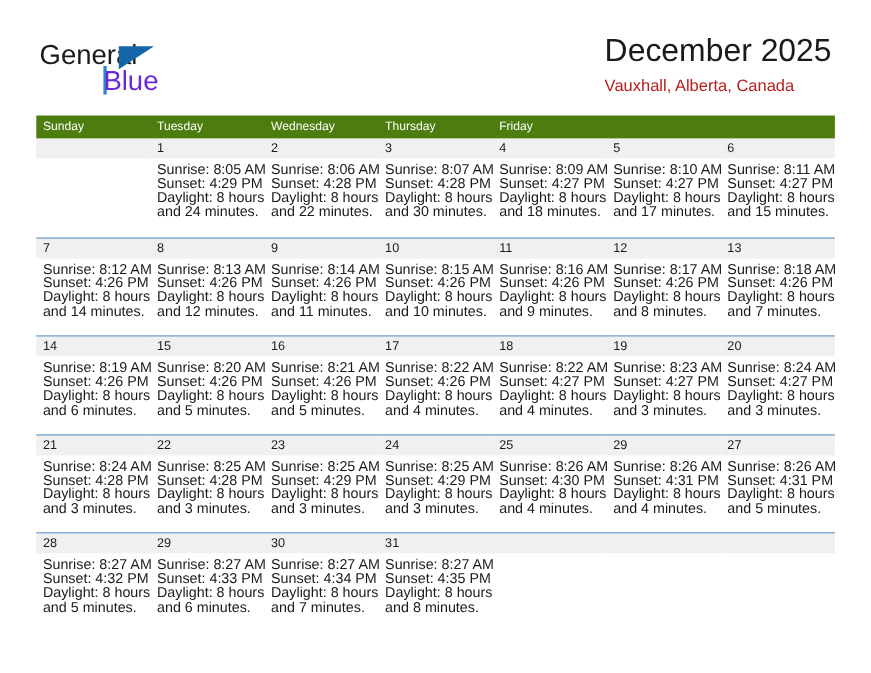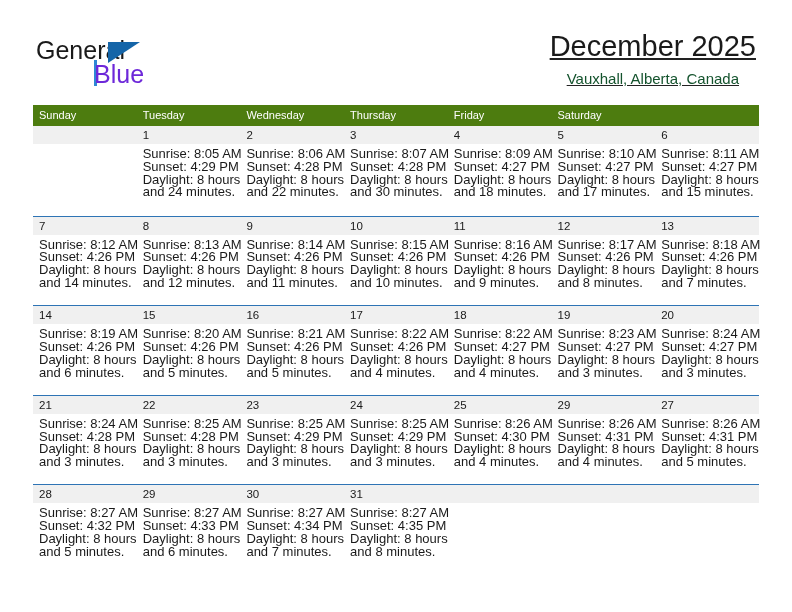--- a/index.html
+++ b/index.html
@@ -71,32 +71,31 @@
     top: 24px;
     width: 3px;
     height: 26px;
     background: #2E87D4;
   }
 
   .title-block {
     position: absolute;
     right: 36px;
     top: 28px;
-    text-align: center;
-    text-decoration: underline;
+    text-align: left;
   }
   .cal-title {
     font-size: 29px;
     color: #1a1a1a;
     line-height: 36px;
     white-space: nowrap;
   }
   .cal-subtitle {
     font-size: 15px;
-    color: #14532d;
+    color: #b91c1c;
     line-height: 22px;
     margin-top: 4px;
     white-space: nowrap;
   }
 
   
   .calendar {
     position: absolute;
     left: 33px;
     top: 105px;
@@ -178,21 +177,20 @@
 
   </div>
 
   <div class="calendar">
     <div class="dow-row" id="dow-row">
         <div class="dow-cell">Sunday</div>
         <div class="dow-cell">Tuesday</div>
         <div class="dow-cell">Wednesday</div>
         <div class="dow-cell">Thursday</div>
         <div class="dow-cell">Friday</div>
-        <div class="dow-cell">Saturday</div>
       </div>
     <div id="weeks-container">
         <div class="week-row first">
           <div class="day-cell empty">
             <div class="daynum-band"></div>
           </div>
           <div class="day-cell">
             <div class="daynum-band">1</div>
             <div class="day-info">
               <div>Sunrise: 8:05 AM</div>

